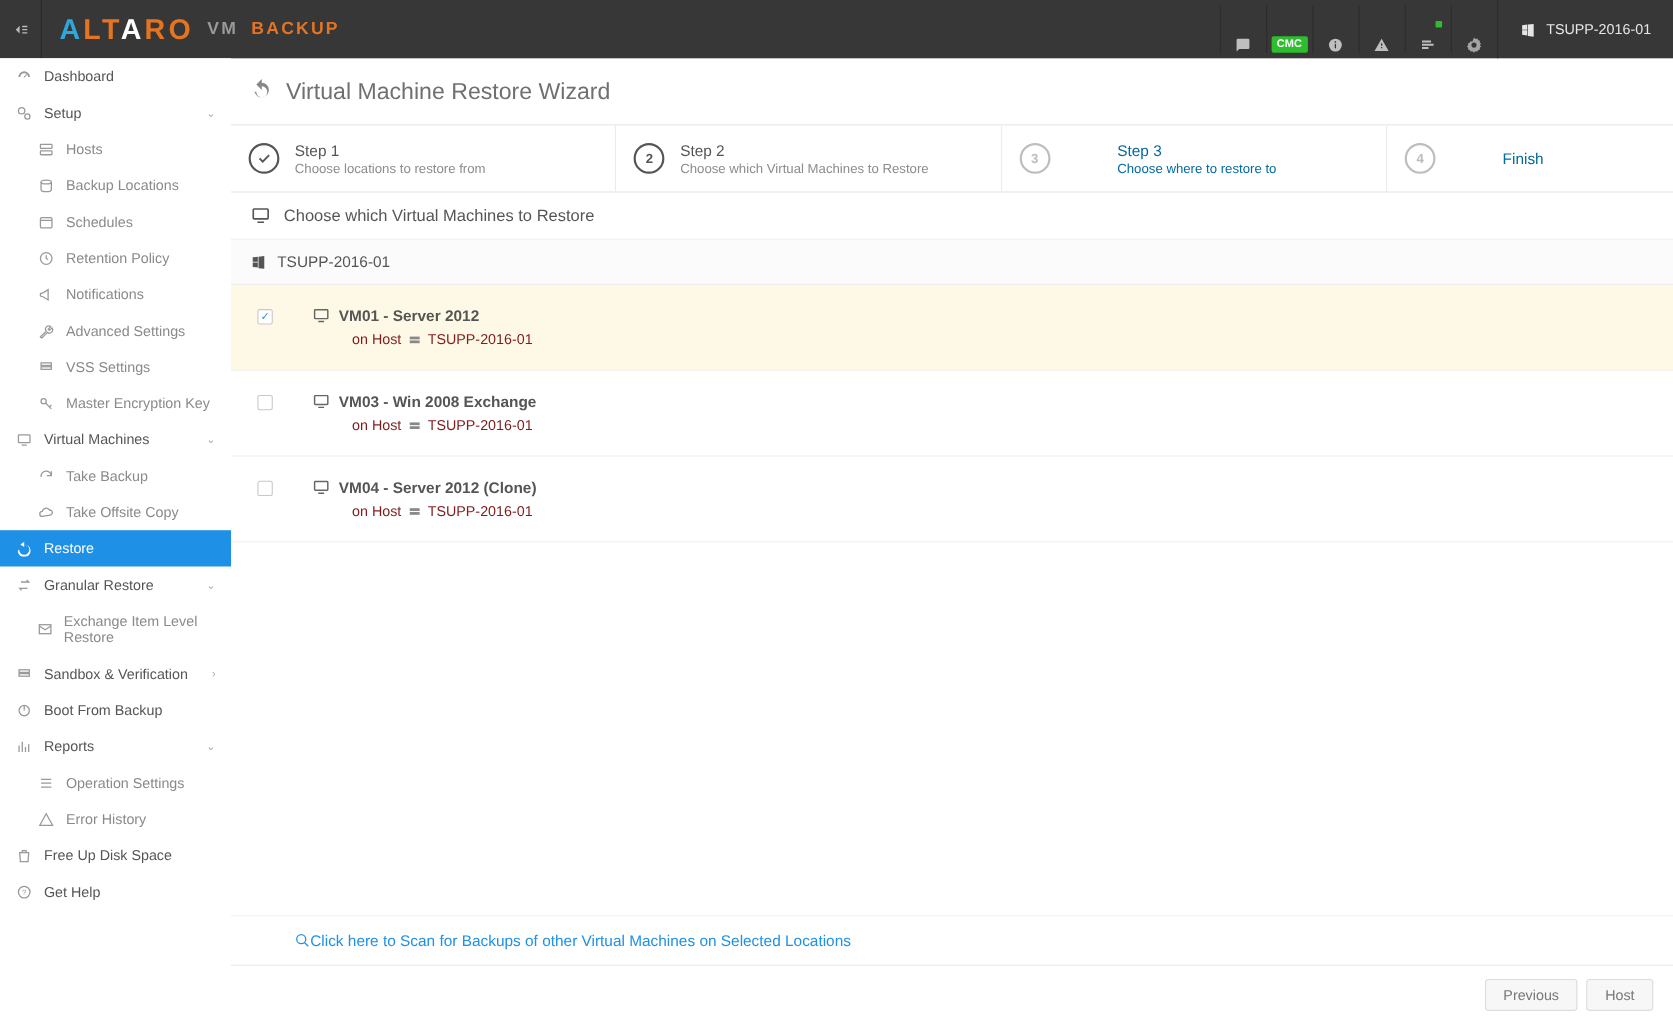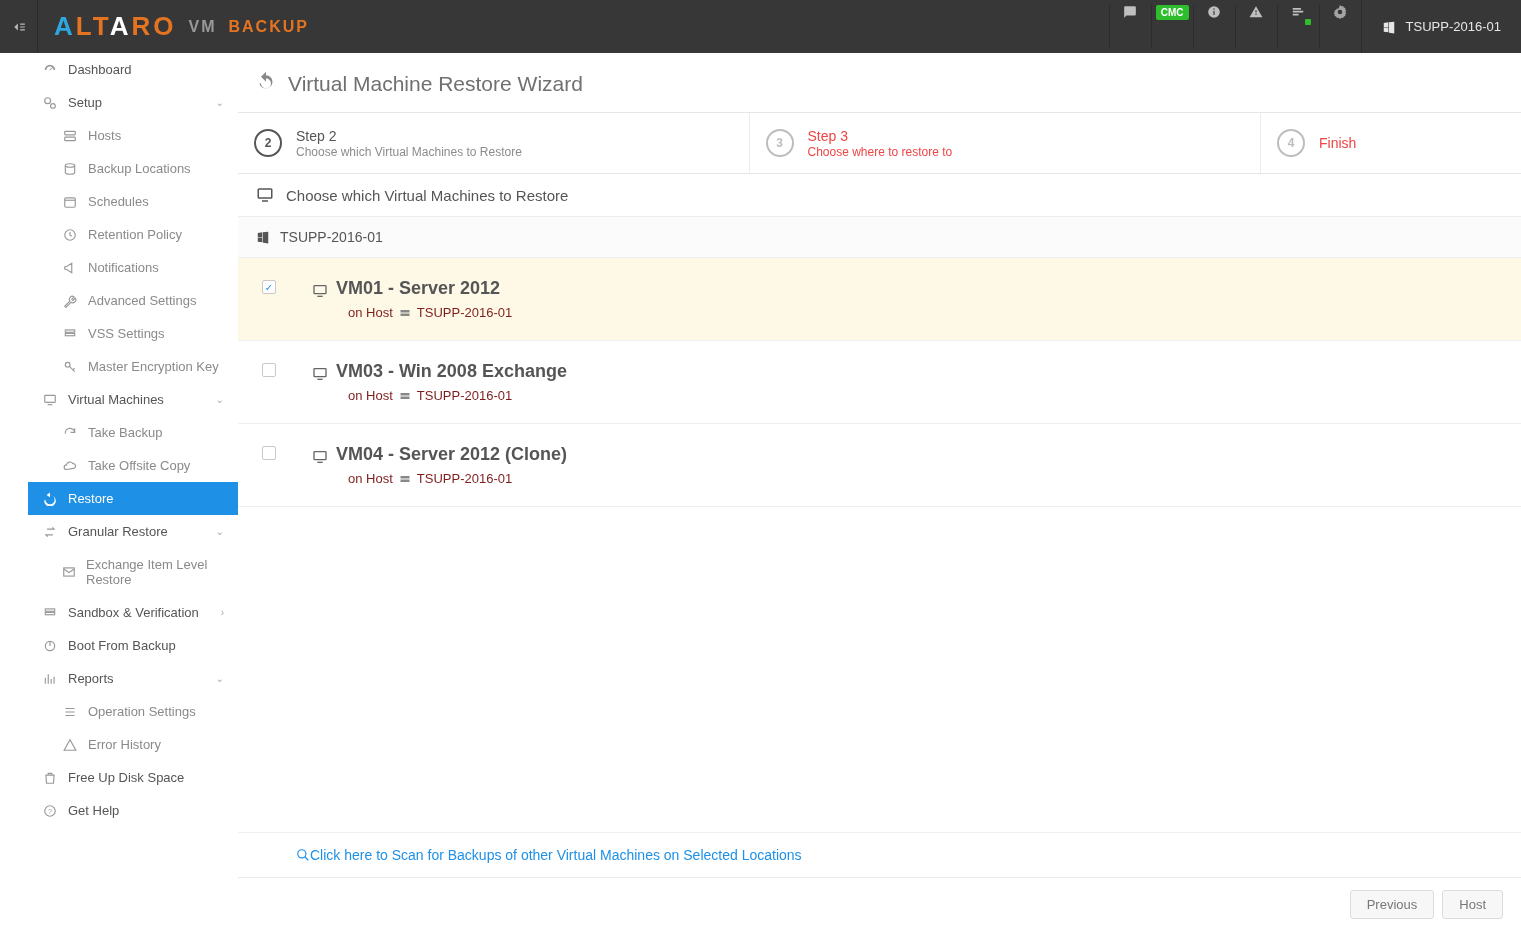--- a/index.html
+++ b/index.html
@@ -34,21 +34,21 @@
   }
   .brand-altaro { color: #e47322; font-size: 26px; letter-spacing: 3px; font-weight: 800; }
   .brand-altaro .a1 { color: #2ea6de; }
   .brand-altaro .a2 { color: #ffffff; }
   .brand-vm { color: #999; font-size: 16px; margin-left: 12px; letter-spacing: 2px; font-weight: 600; }
   .brand-backup { color: #e47322; font-size: 16px; letter-spacing: 2px; font-weight: 600; margin-left: 12px; }
 
   .top-spacer { flex: 1; }
   .top-icon {
     width: 42px; height: 43px;
-    display: flex; align-items: flex-start; justify-content: center;
+    display: flex; align-items: flex-end; justify-content: center;
     border-left: 1px solid #2c2c2c;
     cursor: pointer;
     color: #bfbfbf;
     position: relative;
   }
   .cmc-badge {
     background: #2dbd2d;
     color: #fff;
     font-size: 10px;
     padding: 2px 5px;
@@ -64,21 +64,21 @@
     font-size: 13px;
     cursor: pointer;
     gap: 10px;
   }
   .mini-badge {
     position: absolute; top: 14px; right: 8px;
     width: 6px; height: 6px; background: #2dbd2d; border-radius: 1px;
   }
 
   
-  .layout { display: flex; height: calc(100vh - 53px); padding-left: 28px; }
+  .layout { display: flex; height: calc(100vh - 53px); }
 
   
   .sidebar {
     width: 210px;
     background: #ffffff;
     overflow-y: auto;
     font-size: 13px;
   }
   .side-item, .side-sub {
     display: flex; align-items: center;
@@ -140,21 +140,21 @@
     border-radius: 50%;
     display: flex; align-items: center; justify-content: center;
     font-size: 12px; font-weight: 700;
     margin-right: 14px;
     color: #555;
   }
   .step.muted .step-circle { border-color: #bdbdbd; color: #bdbdbd; }
   .step.done .step-circle svg path { stroke: #555; }
   .step-t { font-size: 14px; color: #555; font-weight: 500; line-height: 1.3; }
   .step-s { font-size: 12px; color: #8c8c8c; }
-  .step.muted .step-t, .step.muted .step-s { color: #ef4444; }
+  .step.muted .step-t, .step.muted .step-s { color: #0369a1; margin-left: 47px; }
 
   
   .sub-bar {
     padding: 12px 18px;
     display: flex; align-items: center;
     color: #555;
     font-size: 15px;
     border-bottom: 1px solid #ededed;
     gap: 12px;
   }
@@ -181,21 +181,21 @@
     border-radius: 2px;
     background: #fff;
     margin-right: 36px;
     flex-shrink: 0;
     display: flex; align-items: center; justify-content: center;
     font-size: 10px; color: #1e90e6;
     cursor: pointer;
     margin-top: 2px;
   }
   .vm-body { }
-  .vm-name { font-weight: 600; color: #555; font-size: 18px; display: flex; align-items: flex-end; gap: 8px; }
+  .vm-name { font-weight: 600; color: #555; font-size: 14px; display: flex; align-items: flex-end; gap: 8px; }
   .vm-sub { margin-top: 6px; color: #7f1d1d; font-size: 13px; display: flex; align-items: flex-end; gap: 6px; margin-left: 36px; }
 
   
   .scan-bar {
     padding: 14px 24px 14px 58px;
     color: #1e90e6;
     font-size: 14px;
     border-top: 1px solid #f0f0f0;
     display: flex; align-items: center; 
     cursor: pointer;
@@ -498,20 +498,31 @@
     <div class="page-title">
       <span class="ic">
         <svg width="20" height="20" viewBox="0 0 24 24">
             <path d="M12 5V1L6 7l6 6V9a6 6 0 11-6 6H4a8 8 0 108-10z" fill="currentColor"></path>
           </svg>
       </span>
       <span>Virtual Machine Restore Wizard</span>
     </div>
 
     <div class="steps">
+      <div class="step done">
+        <div class="step-circle">
+          <svg width="14" height="14" viewBox="0 0 24 24">
+              <path d="M5 12l5 5L20 7" fill="none" stroke="#555" stroke-width="3"></path>
+            </svg>
+        </div>
+        <div>
+          <div class="step-t">Step 1</div>
+          <div class="step-s">Choose locations to restore from</div>
+        </div>
+      </div>
       <div class="step">
         <div class="step-circle">2</div>
         <div>
           <div class="step-t">Step 2</div>
           <div class="step-s">Choose which Virtual Machines to Restore</div>
         </div>
       </div>
       <div class="step muted">
         <div class="step-circle">3</div>
         <div>

